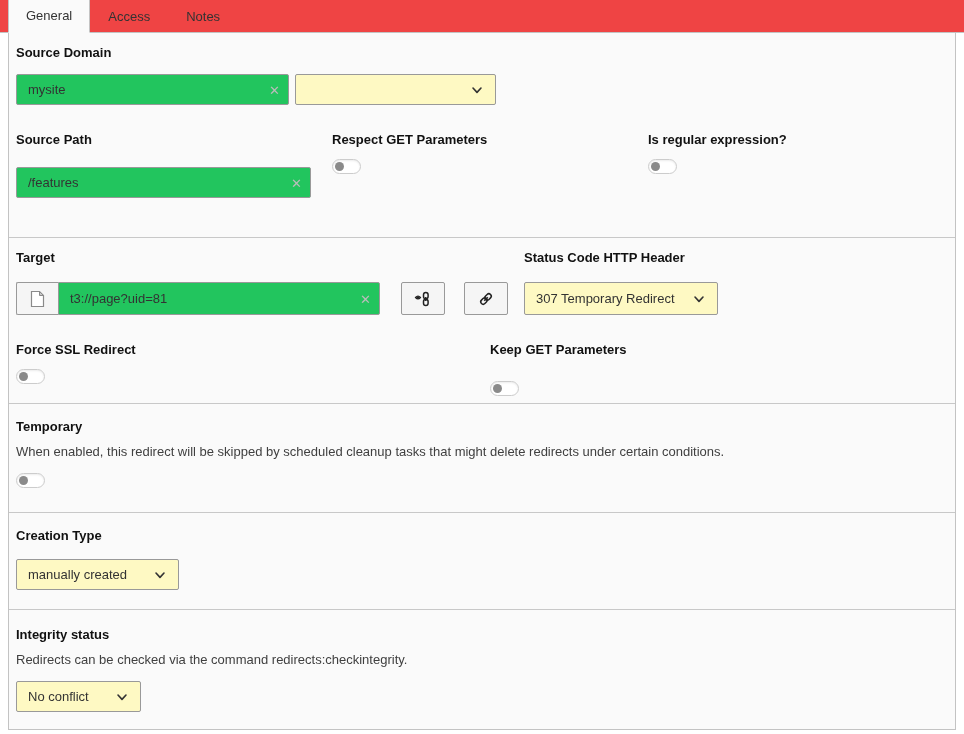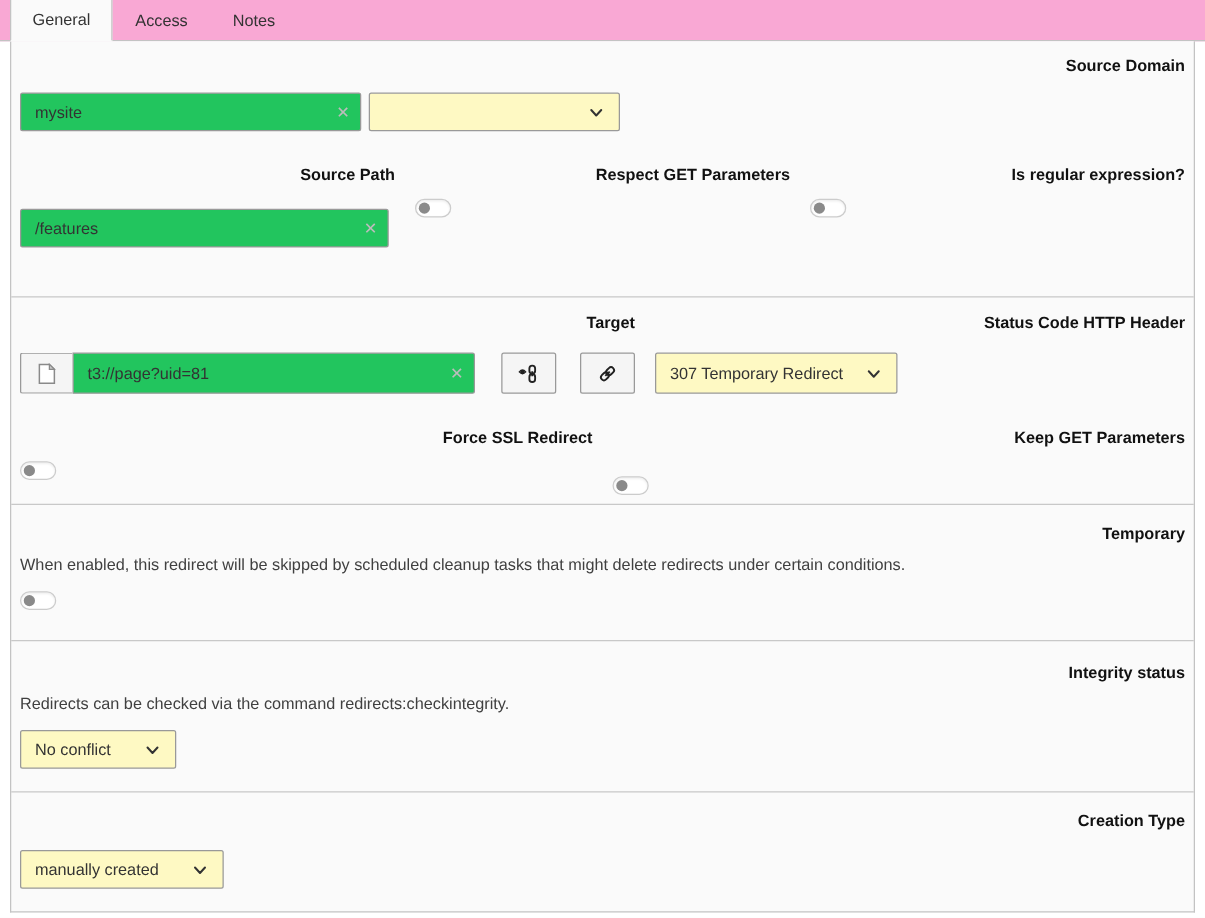--- a/index.html
+++ b/index.html
@@ -7,21 +7,21 @@
   body {
     width: 964px; height: 734px;
     font-family: "Liberation Sans", sans-serif;
     font-size: 13px; color: #1a1a1a;
     overflow: hidden;
   }
 
   
   .tabbar {
     display: flex; align-items: flex-end;
-    height: 33px; background: #f9a8d4;
+    height: 33px; background: #ef4444;
     border-bottom: 1px solid #c3c3c3;
     padding-left: 8px;
   }
   .tab {
     padding: 8px 17px 9px 17px;
     color: #333; cursor: pointer;
     border: 1px solid transparent; border-bottom: none;
     margin-bottom: -1px;
   }
   .tab.active {
@@ -37,21 +37,21 @@
     height: 697px;
   }
   .section { padding: 12px 7px 0 7px; }
   .section + .section { border-top: 1px solid #c8c8c8; }
   .sec-source   { height: 204px; }
   .sec-target   { height: 166px; }
   .sec-protected{ height: 109px; padding-top: 15px; }
   .sec-creation { height: 97px;  padding-top: 15px; }
   .sec-integrity{ height: 121px; padding-top: 17px; }
 
-  .flabel { font-weight: bold; color: #111; margin-bottom: 14px; text-align: right; }
+  .flabel { font-weight: bold; color: #111; margin-bottom: 14px; }
   .desc   { color: #404040; margin: -4px 0 14px 0; }
 
   .grid2 { display: grid; grid-template-columns: 1fr 1fr; column-gap: 16px; }
   .grid3 { display: grid; grid-template-columns: 1fr 1fr 1fr; column-gap: 16px; }
   .row-gap { margin-top: 27px; }
 
   
   .input-wrap { position: relative; display: inline-block; vertical-align: top; }
   .input-wrap input {
     width: 100%; height: 31px;
@@ -214,34 +214,34 @@
       </div>
     </div>
   </div>
 
   <div class="section sec-protected">
     <div class="flabel">Temporary</div>
     <div class="desc">When enabled, this redirect will be skipped by scheduled cleanup tasks that might delete redirects under certain conditions.</div>
     <span class="toggle"><span class="knob"></span></span>
   </div>
 
+  <div class="section sec-creation">
+    <div class="flabel" style="margin-bottom:16px;">Creation Type</div>
+    <div class="select" style="width:163px;">
+      <span>manually created</span>
+      <svg width="14" height="14" viewBox="0 0 14 14">
+        <polyline points="3,5 7,9.4 11,5" fill="none" stroke="#333" stroke-width="1.6" stroke-linecap="round" stroke-linejoin="round"></polyline>
+      </svg>
+    </div>
+  </div>
+
   <div class="section sec-integrity">
     <div class="flabel">Integrity status</div>
     <div class="desc">Redirects can be checked via the command redirects:checkintegrity.</div>
     <div class="select" style="width:125px;">
       <span>No conflict</span>
       <svg width="14" height="14" viewBox="0 0 14 14">
         <polyline points="3,5 7,9.4 11,5" fill="none" stroke="#333" stroke-width="1.6" stroke-linecap="round" stroke-linejoin="round"></polyline>
       </svg>
     </div>
   </div>
 
-  <div class="section sec-creation">
-    <div class="flabel" style="margin-bottom:16px;">Creation Type</div>
-    <div class="select" style="width:163px;">
-      <span>manually created</span>
-      <svg width="14" height="14" viewBox="0 0 14 14">
-        <polyline points="3,5 7,9.4 11,5" fill="none" stroke="#333" stroke-width="1.6" stroke-linecap="round" stroke-linejoin="round"></polyline>
-      </svg>
-    </div>
-  </div>
-
 </div>
 
 </body></html>

